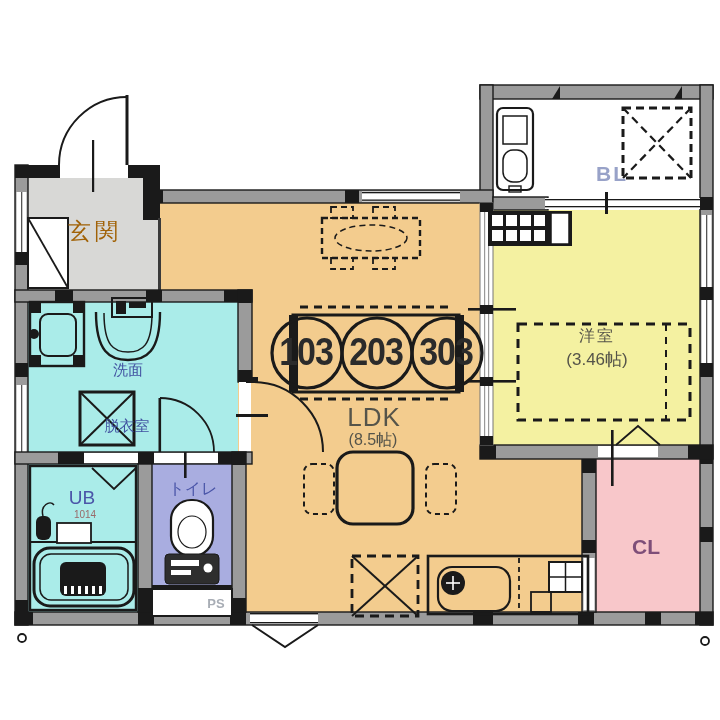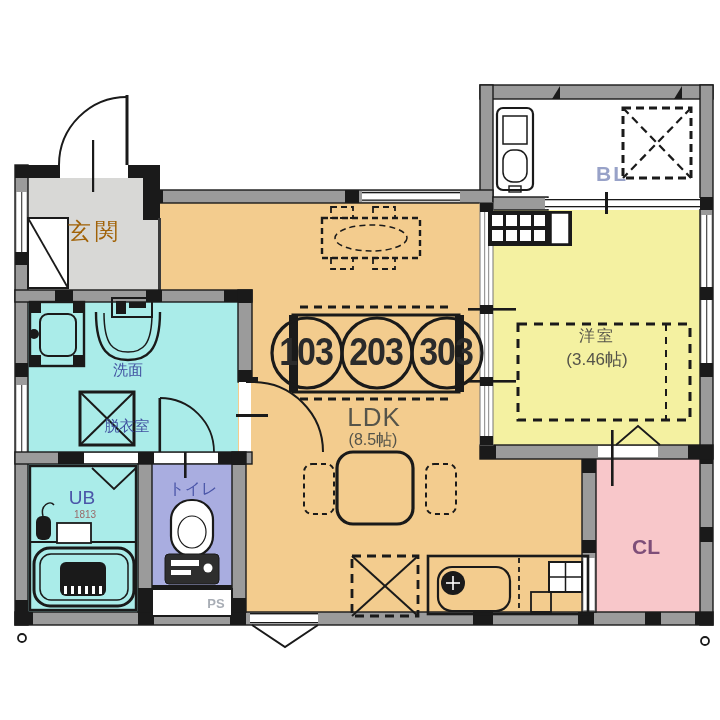--- a/index.html
+++ b/index.html
@@ -293,21 +293,21 @@
   </svg>
 
   <div class="lbl" style="left:95px;top:231px;font-size:23px;letter-spacing:4px;color:#a16207;">玄関</div>
 
   <div class="lbl" style="left:128px;top:362px;font-size:15px;color:#4050A0;margin-top:7px;">洗面</div>
   <div class="lbl" style="left:127px;top:385px;font-size:15px;color:#4050A0;margin-top:40px;">脱衣室</div>
 
   <div class="lbl" style="left:193px;top:489px;font-size:16px;color:#4A55A8;">トイレ</div>
 
   <div class="lbl" style="left:82px;top:497px;font-size:19px;font-weight:normal;color:#4A55A8;">UB</div>
-  <div class="lbl" style="left:85px;top:515px;font-size:10px;color:#996A6A;">1813</div>
+  <div class="lbl" style="left:85px;top:515px;font-size:10px;color:#996A6A;">1014</div>
 
   <div class="lbl" style="left:192px;top:603px;font-size:13px;font-weight:bold;color:#A8ADB5;margin-left:24px;">PS</div>
 
   <div class="lbl" style="left:374px;top:417px;font-size:26px;letter-spacing:1px;color:#55544A;">LDK</div>
   <div class="lbl" style="left:373px;top:440px;font-size:16px;color:#55544A;text-align:center;">(8.5帖)</div>
 
   <div class="lbl" style="left:597px;top:336px;font-size:16px;letter-spacing:2px;color:#55544A;">洋室</div>
   <div class="lbl" style="left:597px;top:359px;font-size:17px;color:#55544A;">(3.46帖)</div>
 
   <div class="lbl" style="left:612px;top:148px;font-size:21px;font-weight:bold;letter-spacing:2px;color:#98A2C8;margin-top:25px;">BL</div>

